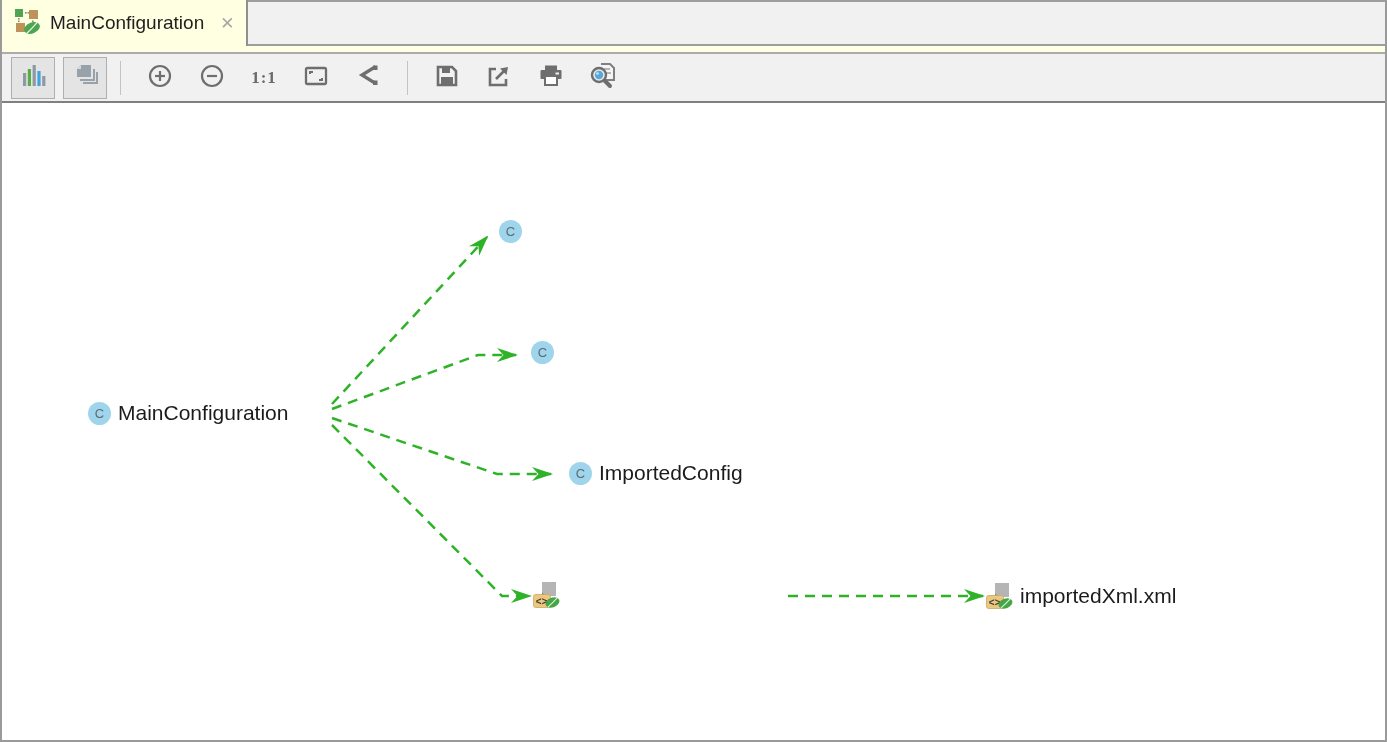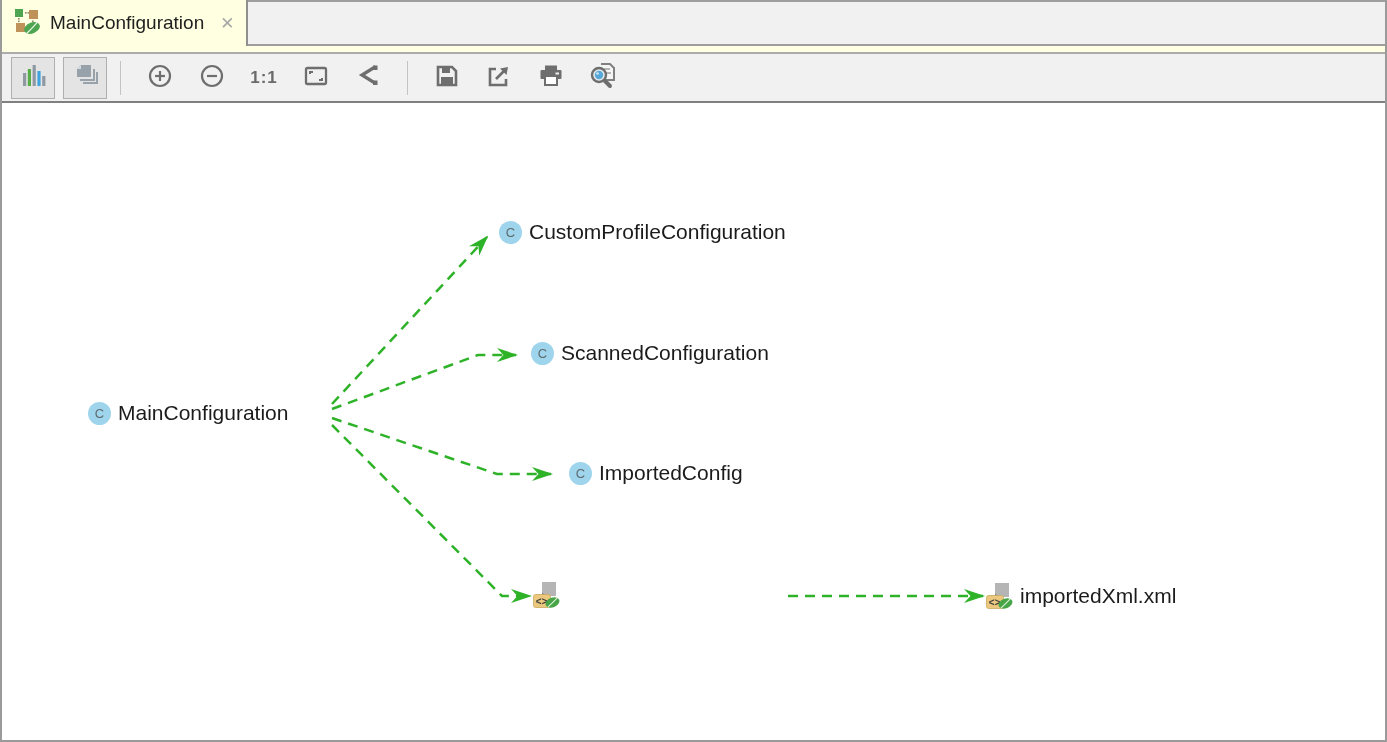--- a/index.html
+++ b/index.html
@@ -24,21 +24,21 @@
   .toolbar{
     height:49px; background:#F1F1F1; border-bottom:2px solid #808080;
     display:flex; align-items:center; padding-left:9px; flex:0 0 auto;
   }
   .tbtn{
     background:none; border:1px solid transparent; padding:0;
     width:44px; height:42px; display:flex; align-items:center; justify-content:center;
     cursor:pointer; margin:0;
   }
   .tbtn.toggled{ background:#E4E4E4; border:1px solid #AFAFAF; }
-  .tbtn.plain{ width:30px; margin:0 11px; }
+  .tbtn.plain{ width:30px; margin:0 11px;font-family:Liberation Serif, serif; }
   .tbtn + .tbtn.toggled{ margin-left:8px; }
   .tsep{ width:1px; height:34px; background:#C4C4C4; margin:0 13px; }
   .actual-label{ font-weight:bold; font-size:17px; color:#6A6A6A; letter-spacing:1px; }
   
   .canvas{ flex:1; position:relative; background:#fff; overflow:hidden; }
   .edges{ position:absolute; left:0; top:0; pointer-events:none; }
   .edge{ stroke:#2EB228; stroke-width:2.5; fill:none; stroke-dasharray:10 7; pointer-events:stroke; }
   .node{
     position:absolute; display:flex; align-items:center; gap:7px;
     font-size:21px; color:#1B1B1B; white-space:nowrap; cursor:default;
@@ -221,31 +221,29 @@
       <span>MainConfiguration</span>
     </div>
 
     <div class="node" style="left:497px; top:117px;">
       <span class="nicon">
         <svg width="23" height="23" viewBox="0 0 23 23">
           <circle cx="11.5" cy="11.5" r="11.5" fill="#9FD5EC"></circle>
           <text x="11.5" y="16.2" text-anchor="middle" font-size="13" fill="#5F6B6F" font-family="Liberation Sans, sans-serif">C</text>
         </svg>
       </span>
-      <span>CustomProfileConfiguration</span>
     </div>
 
     <div class="node" style="left:529px; top:238px;">
       <span class="nicon">
         <svg width="23" height="23" viewBox="0 0 23 23">
           <circle cx="11.5" cy="11.5" r="11.5" fill="#9FD5EC"></circle>
           <text x="11.5" y="16.2" text-anchor="middle" font-size="13" fill="#5F6B6F" font-family="Liberation Sans, sans-serif">C</text>
         </svg>
       </span>
-      <span>ScannedConfiguration</span>
     </div>
 
     <div class="node" style="left:567px; top:358px;">
       <span class="nicon">
         <svg width="23" height="23" viewBox="0 0 23 23">
           <circle cx="11.5" cy="11.5" r="11.5" fill="#9FD5EC"></circle>
           <text x="11.5" y="16.2" text-anchor="middle" font-size="13" fill="#5F6B6F" font-family="Liberation Sans, sans-serif">C</text>
         </svg>
       </span>
       <span>ImportedConfig</span>

